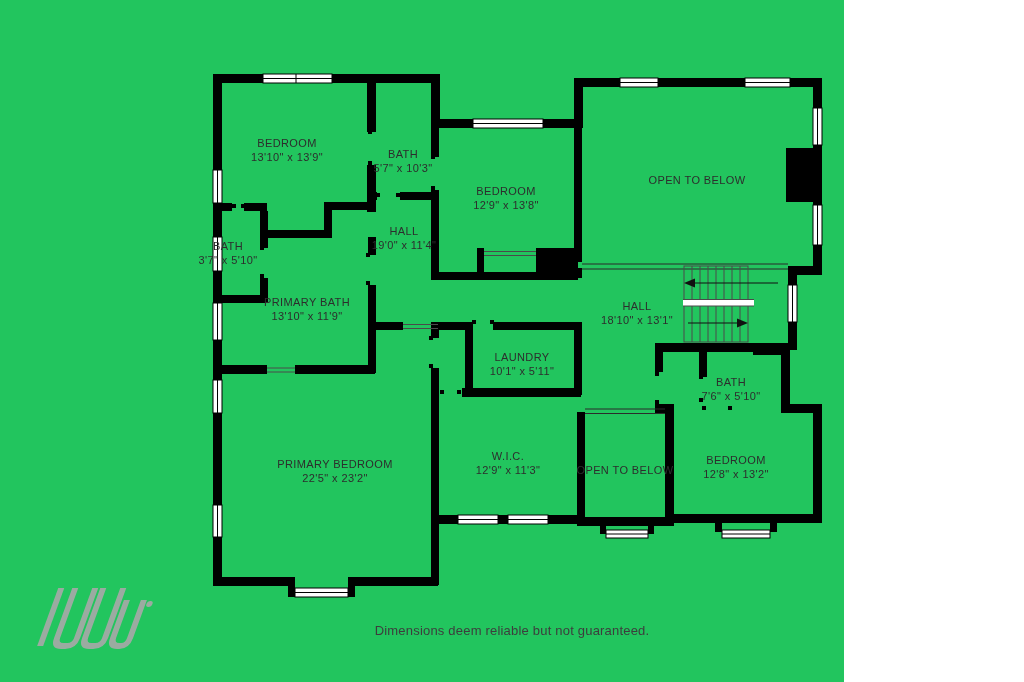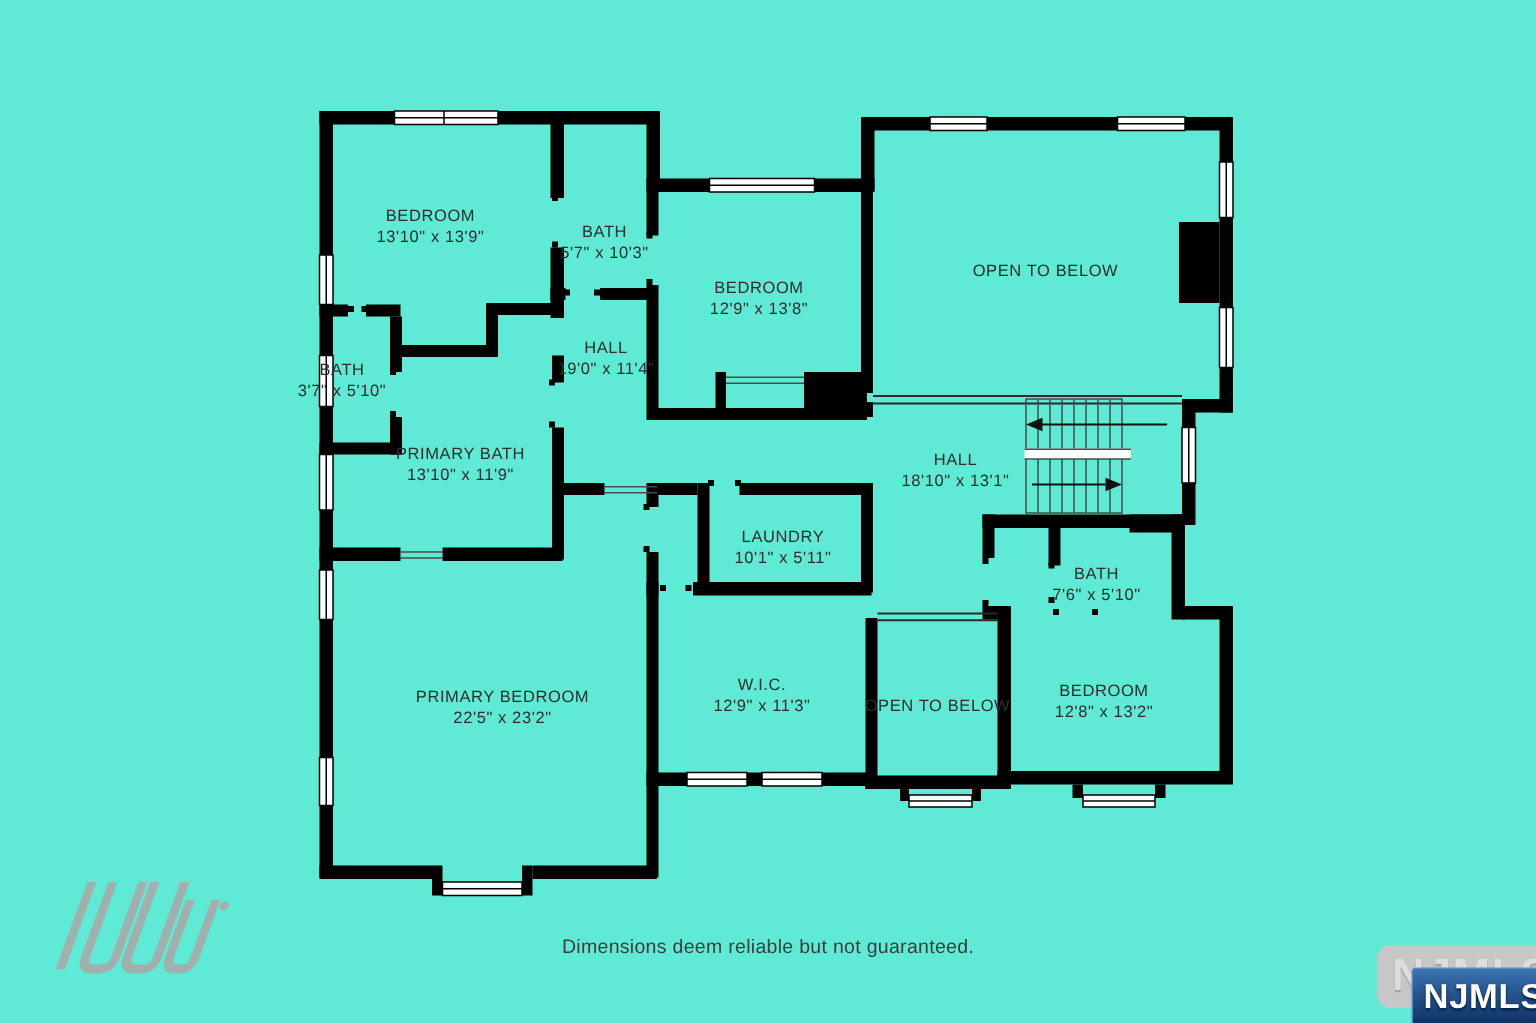--- a/index.html
+++ b/index.html
@@ -1,16 +1,16 @@
 <!DOCTYPE html>
 <html><head>
 <meta charset="utf-8">
 <style>
   html,body{margin:0;padding:0;background:#ffffff;}
-  .canvas{position:relative;width:1024px;height:682px;background:#5eead4;overflow:hidden;
+  .canvas{position:relative;width:844px;height:682px;background:#22c55e;overflow:hidden;
           font-family:"Liberation Sans",sans-serif;}
   svg{position:absolute;left:0;top:0;}
   .w{fill:#000000;}
   .winh rect,.winv rect{fill:#ffffff;stroke:#000000;stroke-width:1;}
   .winh line,.winv line{stroke:#000000;stroke-width:1;}
   .rail{stroke:#2b2b2b;stroke-width:1.2;}
   .thin{stroke:#4a4a4a;stroke-width:1;fill:none;}
   .tread{stroke:#4a4a4a;stroke-width:1;}
   .arrow{stroke:#111111;stroke-width:1.2;}
   .ah{fill:#111111;}

